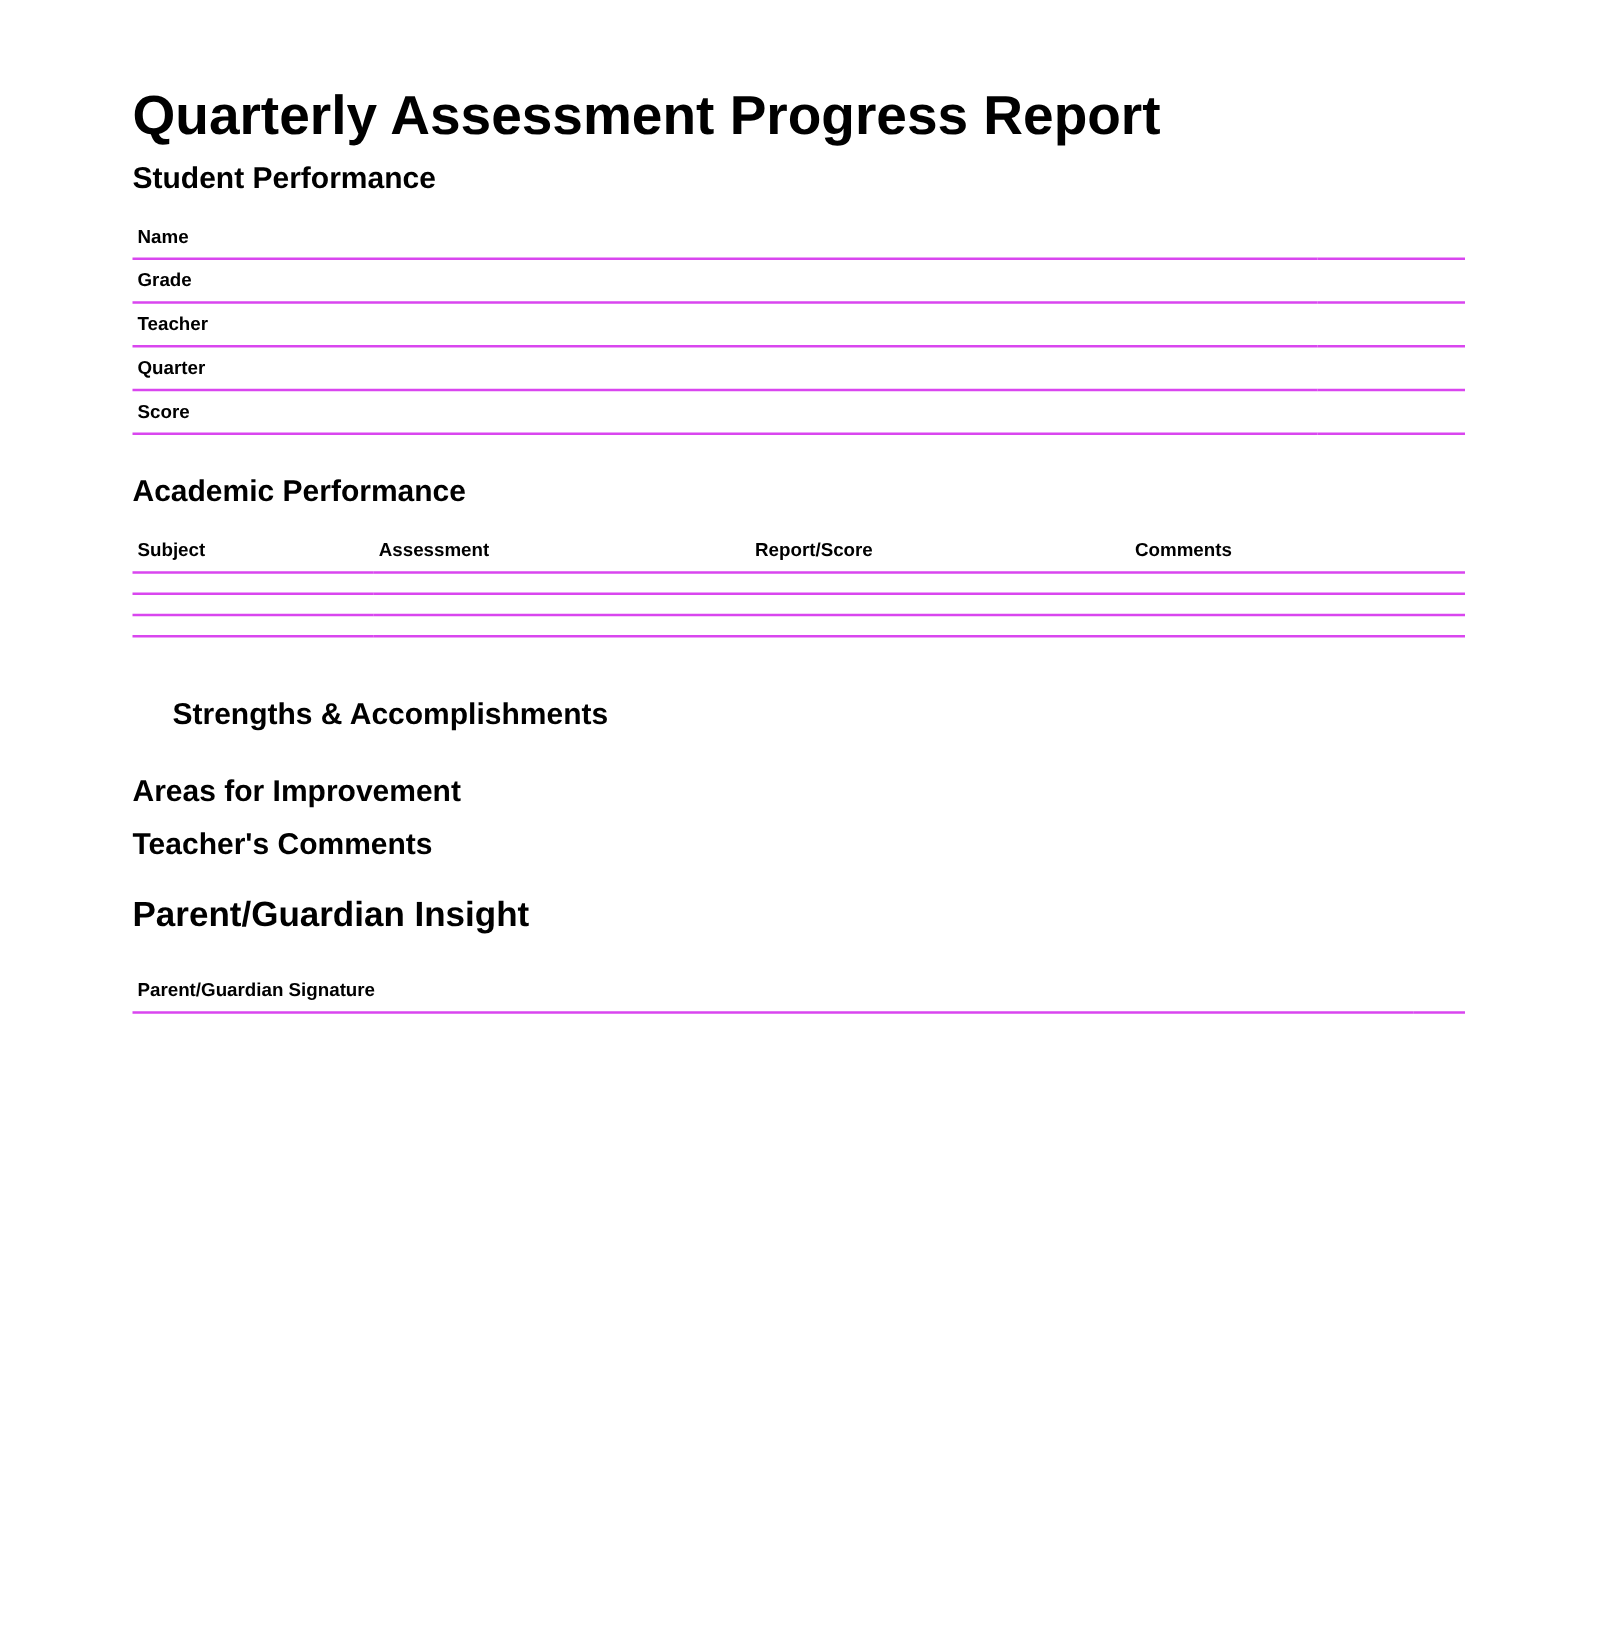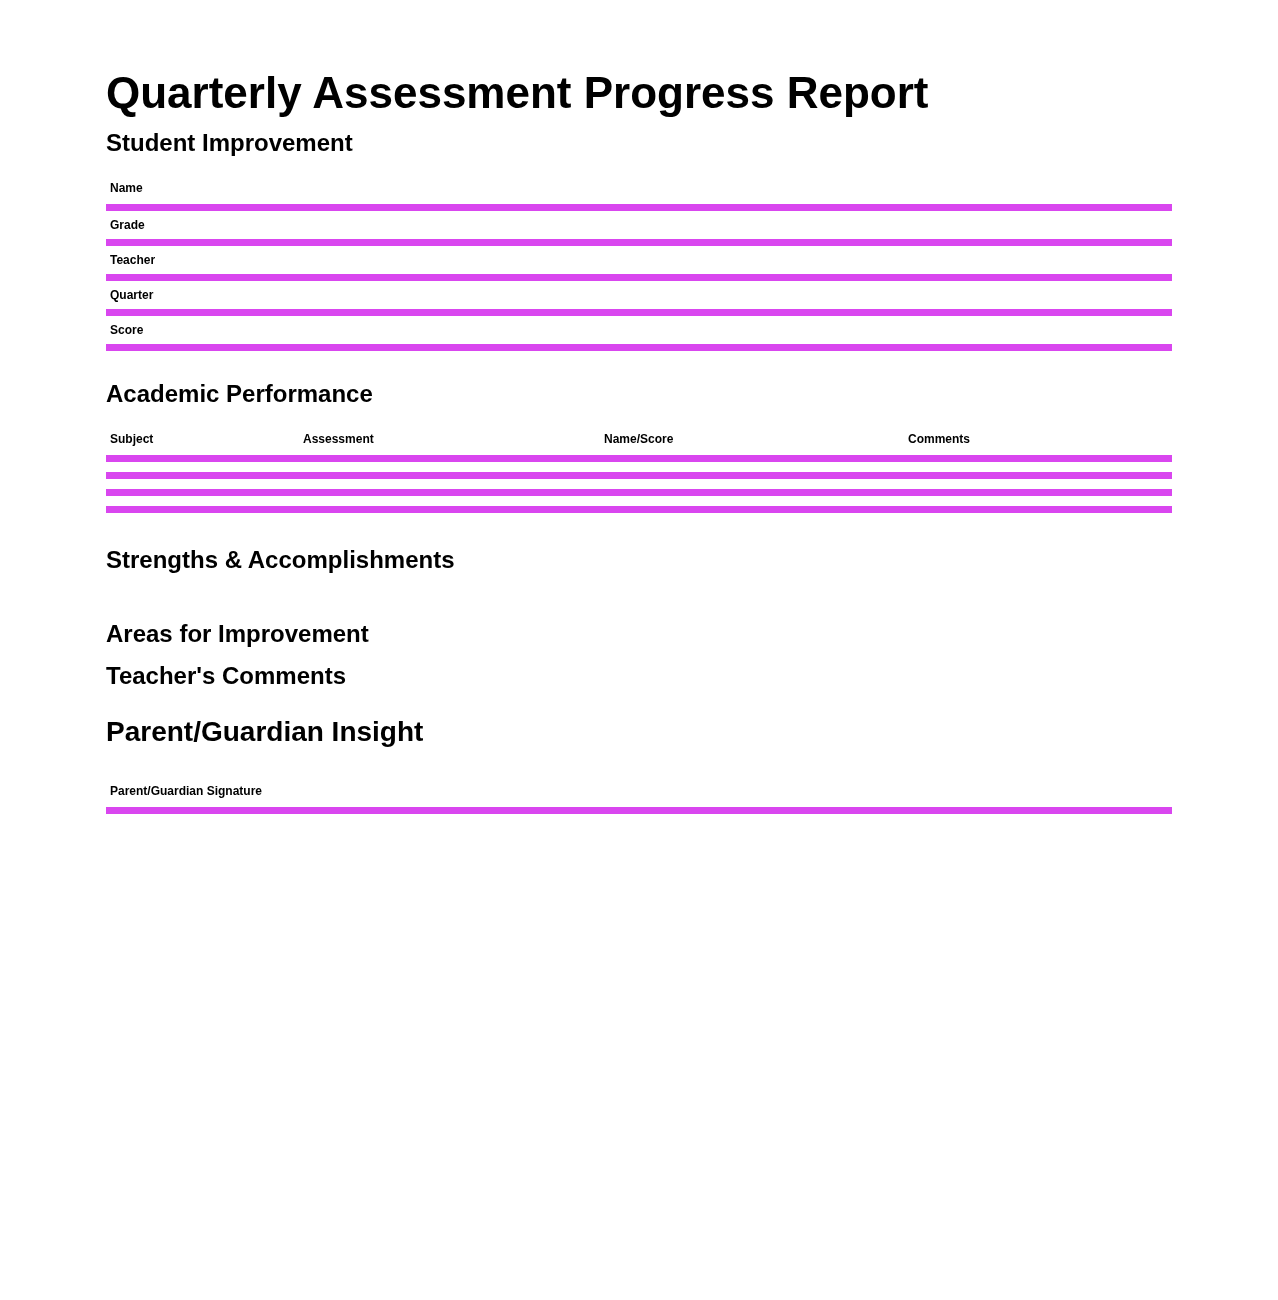--- a/index.html
+++ b/index.html
@@ -44,42 +44,42 @@
     line-height: 24px;
     white-space: nowrap;
   }
   table {
     position: absolute;
     left: 0;
     width: 1066px;
     border-collapse: collapse;
   }
   td, th {
-    border-bottom: 7px solid #d946ef;
+    border-bottom: 2px solid #d946ef;
     text-align: left;
     padding: 0 4px;
-    font-size: 12px;
+    font-size: 15px;
     font-weight: bold;
     vertical-align: middle;
   }
   .info-table tr { height: 35px; }
   .perf-table tr.head { height: 35px; }
   .perf-table tr.empty { height: 17px; }
   .sig-table tr { height: 35px; }
   .perf-table th.c1 { width: 185px; }
   .perf-table th.c2 { width: 293px; }
   .perf-table th.c3 { width: 296px; }
 </style>
 </head>
 <body>
 
 <div class="page">
   <h1>Quarterly Assessment Progress Report</h1>
 
-  <h2 style="top:129px;">Student Improvement</h2>
+  <h2 style="top:129px;">Student Performance</h2>
   <table class="info-table" style="top:172px;">
     <tbody>
         <tr>
       <td>Name</td>
       <td></td>
     </tr>
     <tr>
       <td>Grade</td>
       <td></td>
     </tr>
@@ -97,21 +97,21 @@
     </tr>
   </tbody>
     </table>
 
   <h2 style="top:380px;">Academic Performance</h2>
   <table class="perf-table" style="top:423px;">
     <tbody>
         <tr class="head">
       <th class="c1">Subject</th>
       <th class="c2">Assessment</th>
-      <th class="c3">Name/Score</th>
+      <th class="c3">Report/Score</th>
       <th>Comments</th>
     </tr>
     <tr class="empty">
       <td></td>
       <td></td>
       <td></td>
       <td></td>
     </tr>
     <tr class="empty">
       <td></td>
@@ -121,21 +121,21 @@
     </tr>
     <tr class="empty">
       <td></td>
       <td></td>
       <td></td>
       <td></td>
     </tr>
   </tbody>
     </table>
 
-  <h2 style="top:546px;">Strengths &amp; Accomplishments</h2>
+  <h2 style="top:558px;margin-left:32px;">Strengths &amp; Accomplishments</h2>
   <h2 style="top:620px;">Areas for Improvement</h2>
   <h2 style="top:662px;">Teacher's Comments</h2>
   <h3 style="top:720px;">Parent/Guardian Insight</h3>
 
   <table class="sig-table" style="top:775px;">
     <tbody>
     <tr>
       <td>Parent/Guardian Signature</td>
       <td></td>
     </tr>

